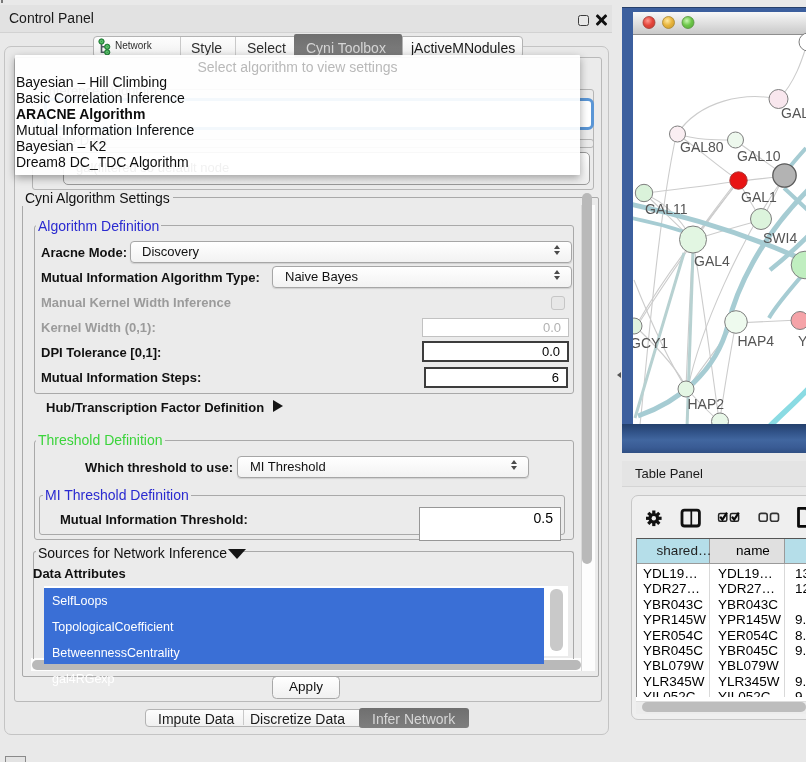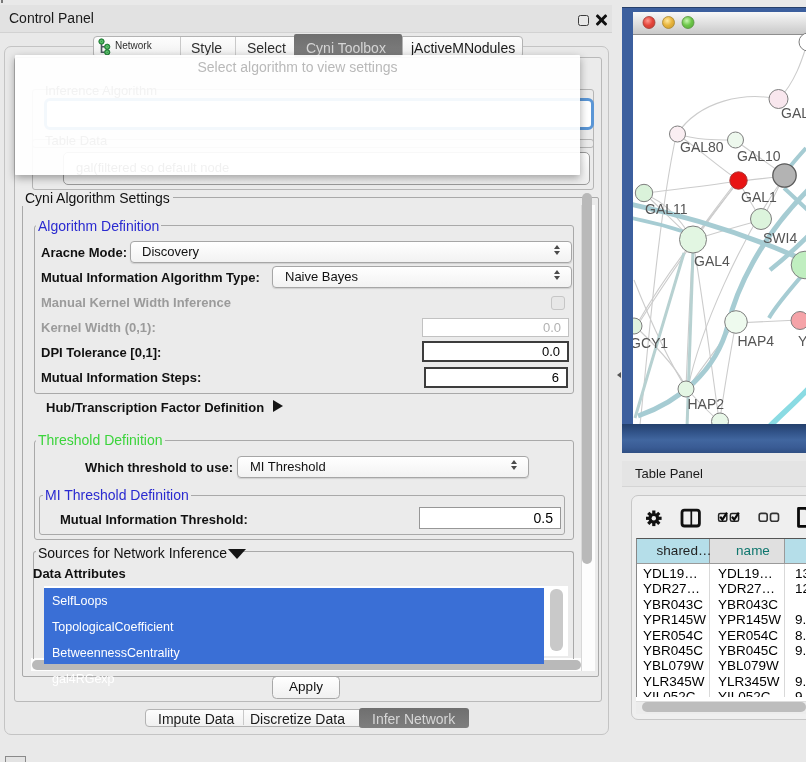--- a/index.html
+++ b/index.html
@@ -58,20 +58,28 @@
 <div class="abs group" style="left:32px;top:89px;width:560px;height:57px;border-color:#b5b5b5;"></div>
 <div class="abs" style="left:45px;top:83px;font-size:13px;color:#444;">Inference Algorithm</div>
 <div class="abs" style="left:44px;top:98px;width:544px;height:26px;border:3px solid #5a96d6;border-radius:6px;background:#fff;"></div>
 <div class="abs group" style="left:32px;top:139px;width:560px;height:49px;border-color:#b5b5b5;"></div>
 <div class="abs" style="left:45px;top:133px;font-size:13px;color:#444;">Table Data</div>
 <div class="abs" style="left:63px;top:152px;width:525px;height:31px;background:linear-gradient(#fff,#eee);border:1px solid #9a9a9a;border-radius:5px;"></div>
 <div class="abs" style="left:76px;top:160px;font-size:13px;color:#333;">gal(filtered so default node</div>
 
 <div class="abs" style="left:15px;top:55px;width:565px;height:120px;background:rgba(255,255,255,0.93);box-shadow:0 3px 9px rgba(0,0,0,0.35);border-radius:1px;"></div>
 <div class="abs" style="left:15px;top:59px;width:565px;text-align:center;font-size:14px;color:#b9b9b9;">Select algorithm to view settings</div>
+<div class="abs" style="left:16px;top:74px;font-size:14px;color:#0d0d0d;line-height:16px;">
+Bayesian – Hill Climbing<br>
+Basic Correlation Inference<br>
+<span class="b">ARACNE Algorithm</span><br>
+Mutual Information Inference<br>
+Bayesian – K2<br>
+Dream8 DC_TDC Algorithm
+</div>
 
 <div class="abs group" style="left:22px;top:197px;width:575px;height:478px;border-radius:2px;"></div>
 <div class="abs" style="left:22px;top:190px;background:#ebebeb;padding:0 3px;font-size:14px;color:#111;">Cyni Algorithm Settings</div>
 
 <div class="abs" style="left:581px;top:205px;width:13px;height:466px;background:#fdfdfd;border-left:1px solid #d8d8d8;"></div>
 <div class="abs" style="left:582px;top:193px;width:10px;height:371px;background:#b9b9b9;border-radius:5px;"></div>
 <div class="abs" style="left:31px;top:658px;width:550px;height:13px;background:#fdfdfd;"></div>
 <div class="abs" style="left:32px;top:660px;width:549px;height:10px;background:#b9b9b9;border-radius:5px;"></div>
 
 <div class="abs group" style="left:34px;top:225px;width:538px;height:167px;"></div>
@@ -115,21 +123,21 @@
 <div class="abs combo" style="left:237px;top:456px;width:290px;height:20px;"></div>
 <div class="abs combotext" style="left:250px;top:459px;">MI Threshold</div>
 <div class="updown" style="left:511px;top:460px;">
       <div class="u"></div>
       <div class="d"></div>
     </div>
 
 <div class="abs group" style="left:39px;top:495px;width:524px;height:38px;"></div>
 <div class="abs" style="left:43px;top:487px;background:#ebebeb;padding:0 2px;font-size:14px;color:#2a2ad0;">MI Threshold Definition</div>
 <div class="abs lbl" style="left:60px;top:512px;">Mutual Information Threshold:</div>
-<div class="field" style="left:419px;top:507px;width:142px;height:22px;border:1px solid #979797;color:#000;text-align:right;padding-right:7px;box-sizing:border-box;line-height:20px;font-size:14px;">0.5</div>
+<div class="field" style="left:419px;top:507px;width:142px;height:34px;border:1px solid #979797;color:#000;text-align:right;padding-right:7px;box-sizing:border-box;line-height:20px;font-size:14px;">0.5</div>
 
 <div class="abs group" style="left:33px;top:551px;width:539px;height:107px;border-bottom:none;border-bottom-left-radius:0;border-bottom-right-radius:0;"></div>
 <div class="abs" style="left:36px;top:545px;background:#ebebeb;padding:0 16px 0 2px;font-size:14px;color:#111;">Sources for Network Inference</div>
 <div class="abs" style="left:228px;top:549px;width:0;height:0;border-left:9px solid transparent;border-right:9px solid transparent;border-top:10px solid #151515;"></div>
 <div class="abs lbl" style="left:33px;top:566px;">Data Attributes</div>
 
 <div class="abs" style="left:44px;top:586px;width:524px;height:70px;background:#fff;"></div>
 <div class="abs" style="left:44px;top:588px;width:500px;height:76px;background:#3a6fd6;color:#fff;font-size:12.5px;line-height:26px;padding-left:8px;box-sizing:border-box;">SelfLoops<br>TopologicalCoefficient<br>BetweennessCentrality<br>gal4RGexp</div>
 <div class="abs" style="left:550px;top:589px;width:13px;height:62px;background:#c9c9c9;border-radius:6px;"></div>
 
@@ -296,21 +304,21 @@
   </g>
 
   <path d="M 153.5,2.4 l 7.5,0 l 4,4.2 l 0,13.7 l -11.5,0 z" fill="none" stroke="#0a0a0a" stroke-width="2.8" stroke-linejoin="round"></path>
 </svg>
 
 <div class="abs" style="left:636px;top:538px;width:170px;height:160px;background:#fff;border-top:1px solid #555;border-left:1px solid #888;"></div>
 <div class="abs" style="left:637px;top:539px;width:73px;height:24px;background:#b5dee9;border-right:1px solid #9a9a9a;box-sizing:border-box;"></div>
 <div class="abs" style="left:710px;top:539px;width:75px;height:24px;background:#e0e0e0;border-right:1px solid #9a9a9a;box-sizing:border-box;"></div>
 <div class="abs" style="left:785px;top:539px;width:21px;height:24px;background:#b5dee9;"></div>
 <div class="abs" style="left:637px;top:543px;width:94px;text-align:center;font-size:13.5px;color:#222;">shared…</div>
-<div class="abs" style="left:710px;top:543px;width:86px;text-align:center;font-size:13.5px;color:#0f766e;">name</div>
+<div class="abs" style="left:710px;top:543px;width:86px;text-align:center;font-size:13.5px;color:#000000;">name</div>
 <div class="abs" style="left:637px;top:563px;width:169px;height:1px;background:#9a9a9a;"></div>
 
 <div class="abs" style="left:709px;top:564px;width:1px;height:133px;background:#d9d9d9;"></div>
 <div class="abs" style="left:784px;top:564px;width:1px;height:133px;background:#d9d9d9;"></div>
 
 <div class="abs" style="left:643px;top:566px;font-size:13.5px;color:#000;line-height:15.4px;width:70px;overflow:hidden;">YDL19…<br>YDR27…<br>YBR043C<br>YPR145W<br>YER054C<br>YBR045C<br>YBL079W<br>YLR345W<br>YIL052C</div>
 <div class="abs" style="left:718px;top:566px;font-size:13.5px;color:#000;line-height:15.4px;width:70px;overflow:hidden;">YDL19…<br>YDR27…<br>YBR043C<br>YPR145W<br>YER054C<br>YBR045C<br>YBL079W<br>YLR345W<br>YIL052C</div>
 <div class="abs" style="left:795px;top:566px;font-size:13.5px;color:#000;line-height:15.4px;width:20px;overflow:hidden;">13<br>12<br>&nbsp;<br>9.<br>8.<br>9.<br>&nbsp;<br>9.<br>9.</div>
 
 <div class="abs" style="left:636px;top:697px;width:170px;height:4px;background:#fff;"></div>

